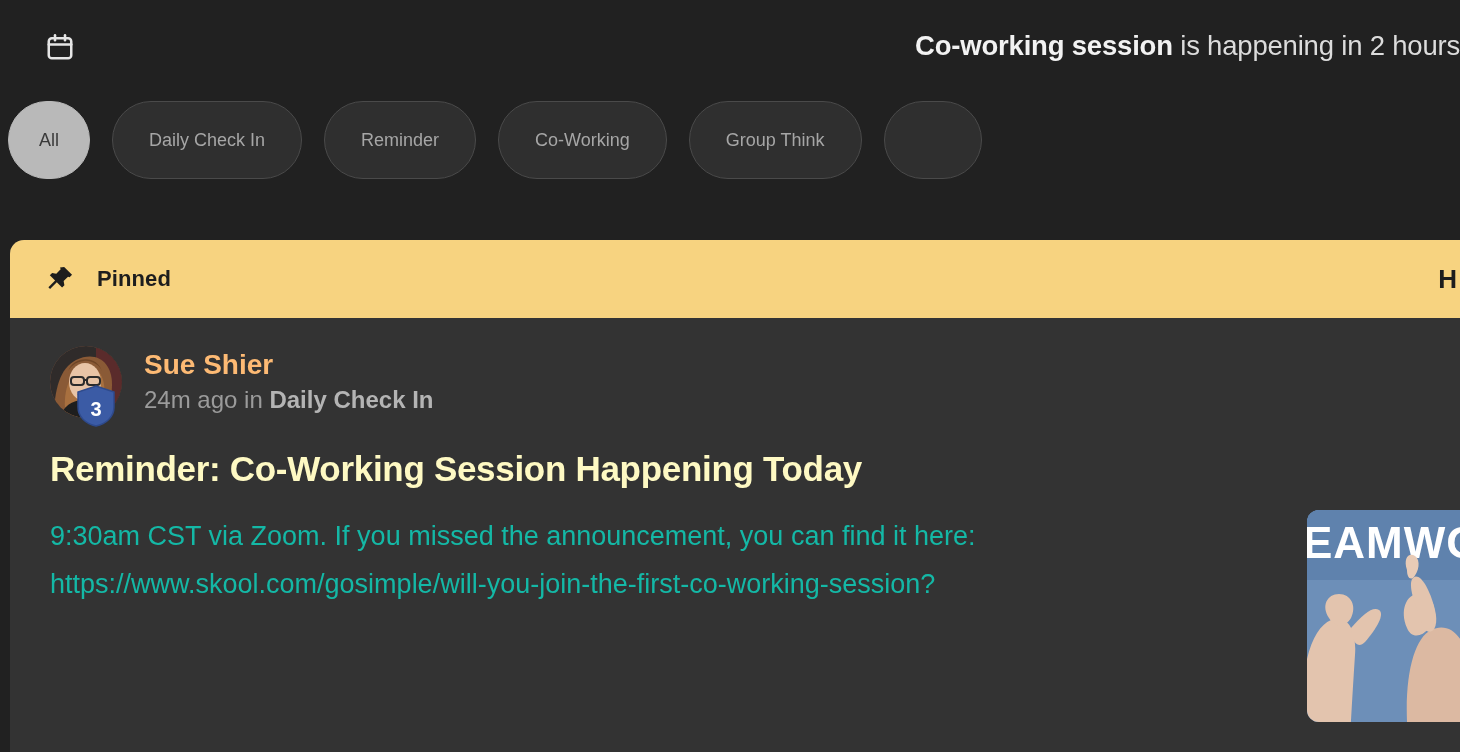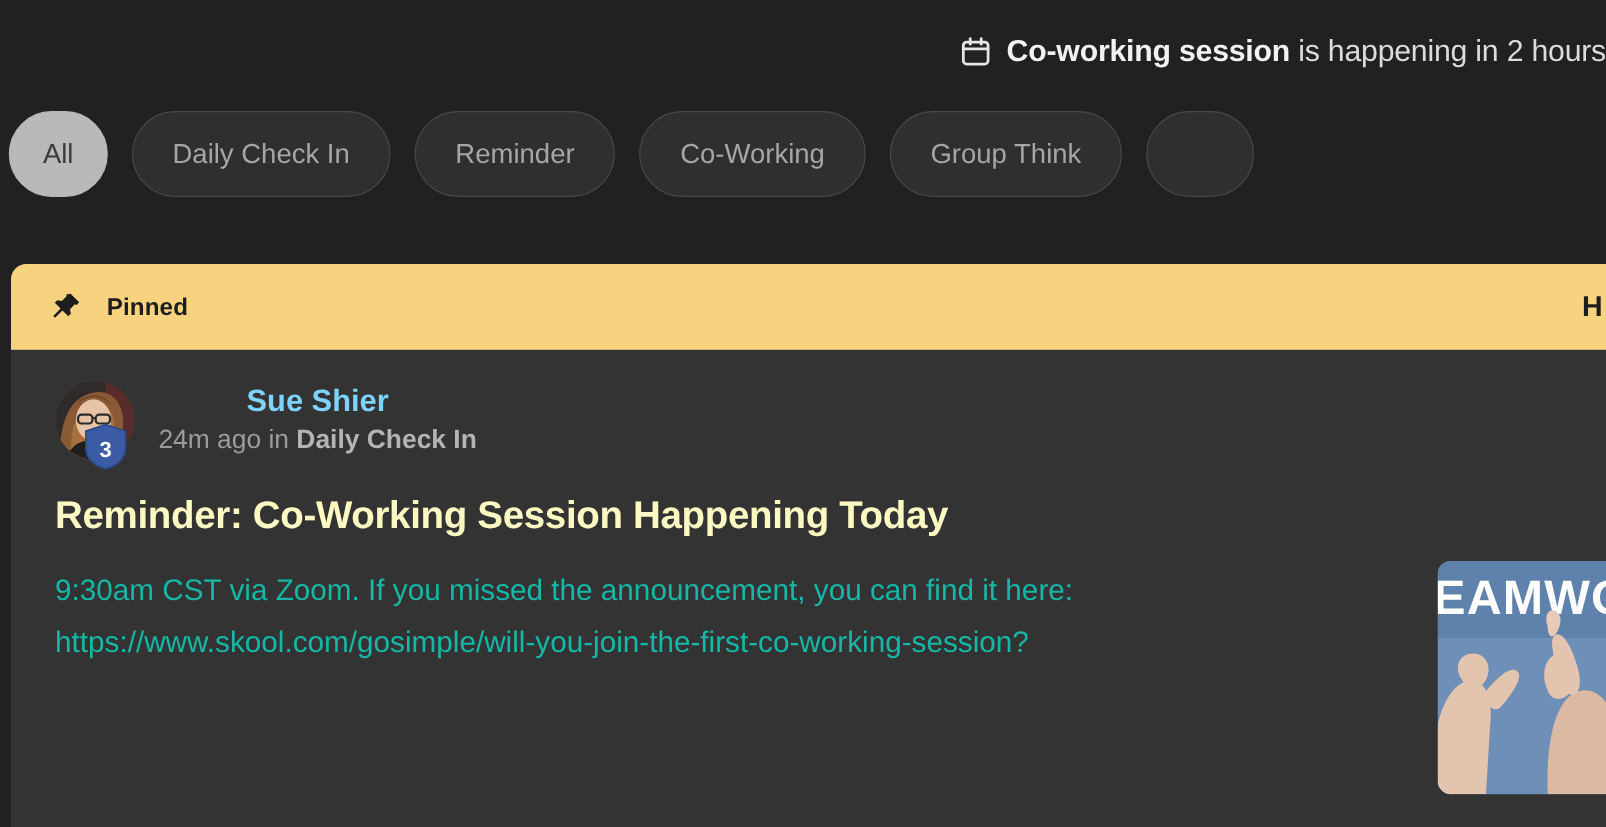--- a/index.html
+++ b/index.html
@@ -14,21 +14,21 @@
     font-family: "Liberation Sans", sans-serif;
     color: #e8e8e8;
     position: relative;
   }
 
   
   .announce-bar {
     height: 92px;
     display: flex;
     align-items: center;
-    justify-content: flex-end;
+    justify-content: space-between;
     gap: 13px;
     background: #212121;
     padding-left: 45px;
   }
   .announce-icon {
     width: 30px;
     height: 30px;
     display: block;
     flex: none;
     margin-top: 2px;
@@ -55,21 +55,21 @@
     overflow: hidden;
   }
   .chip {
     height: 78px;
     box-sizing: border-box;
     border-radius: 40px;
     display: flex;
     align-items: center;
     justify-content: center;
     padding: 0 36px;
-    font-size: 25px;
+    font-size: 18px;
     white-space: nowrap;
     flex: none;
     background: #2f2f2f;
     border: 1.5px solid #4a4a4a;
     color: #a6a6a6;
   }
   .chip.active {
     background: #b9b9b9;
     border-color: #b9b9b9;
     color: #3a3a3a;
@@ -167,23 +167,22 @@
     font-weight: bold;
     color: #ffffff;
     line-height: 1;
   }
   .author-meta {
     padding-top: 1px;
   }
   .author-name {
     font-size: 28px;
     font-weight: bold;
-    color: #7dd3fc;
+    color: #fdba74;
     line-height: 1.25;
-    text-align: center;
   }
   .post-meta {
     margin-top: 4px;
     font-size: 24px;
     color: #9b9b9b;
   }
   .post-meta .group {
     font-weight: bold;
     color: #b4b4b4;
   }

